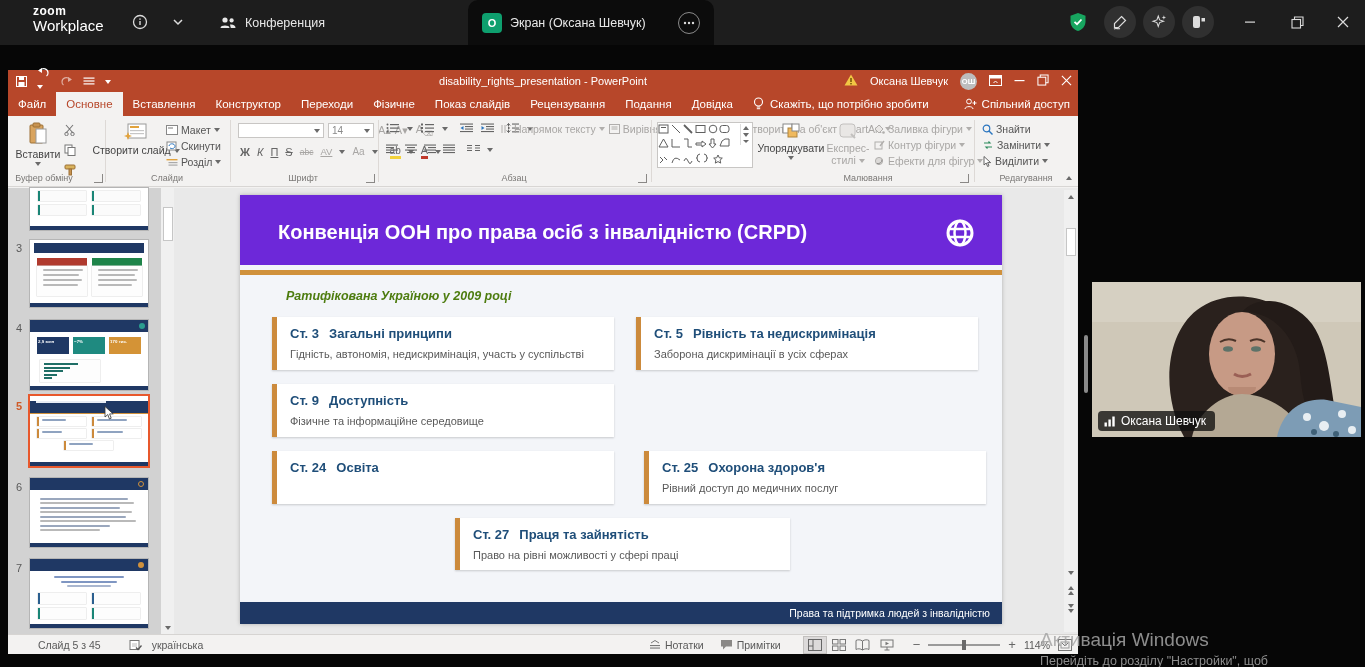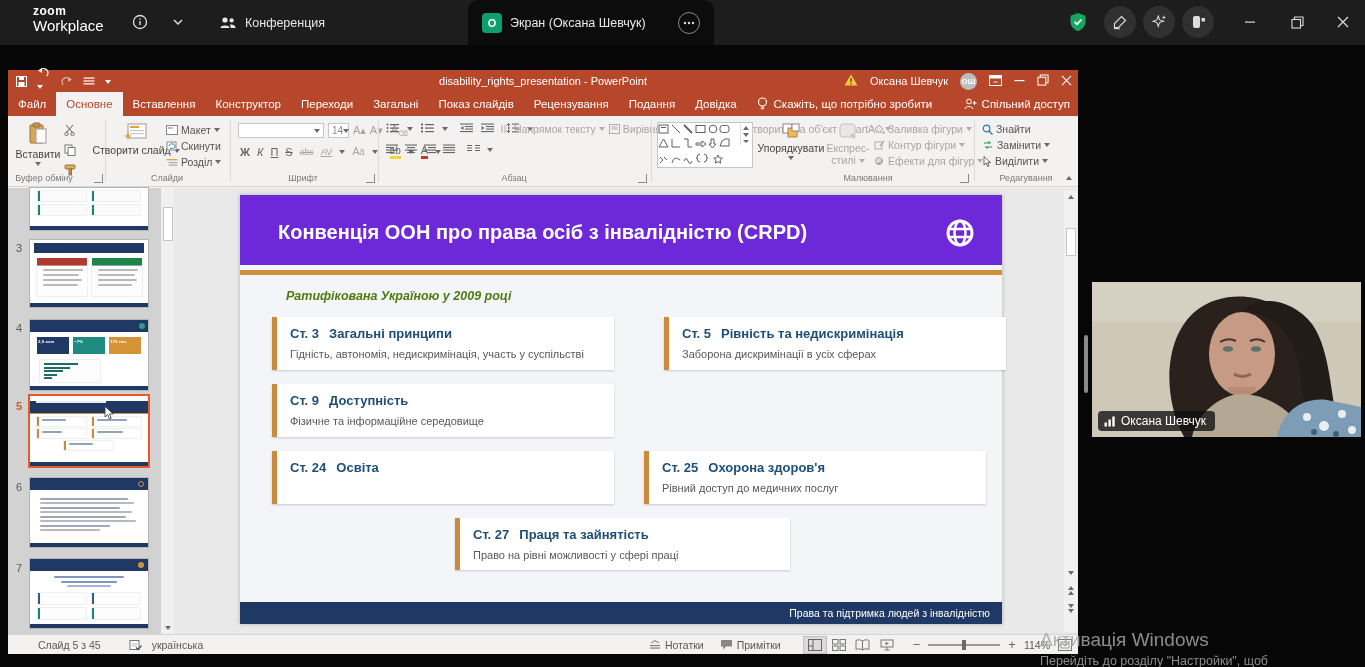--- a/index.html
+++ b/index.html
@@ -235,21 +235,21 @@
             </svg></span>
       </div>
     </div>
 
     <div id="ppt-menubar" class="abs">
       <span class="mtab">Файл</span>
       <span class="mtab active">Основне</span>
       <span class="mtab">Вставлення</span>
       <span class="mtab">Конструктор</span>
       <span class="mtab">Переходи</span>
-      <span class="mtab">Загальні</span>
+      <span class="mtab">Фізичне</span>
       <span class="mtab">Показ слайдів</span>
       <span class="mtab">Рецензування</span>
       <span class="mtab">Подання</span>
       <span class="mtab">Довідка</span>
       <span class="tellme">
         <svg width="11" height="14" viewBox="0 0 11 14">
             <circle cx="5.5" cy="5" r="4" fill="none" stroke="#fff" stroke-width="1.1"></circle>
             <rect x="3.8" y="9.5" width="3.4" height="1" fill="#fff"></rect>
             <rect x="3.8" y="11.2" width="3.4" height="1" fill="#fff"></rect>
           </svg>
@@ -332,21 +332,21 @@
           </span>
       </div>
       <div class="grp-label" style="left:98px; width:122px;">Слайди</div>
       <div class="vsep" style="left:222px;"></div>
 
       <div class="abs" style="left:230px; top:7px; display:flex; gap:4px; align-items:center;">
         <span class="combo" style="width:86px;">
             <span></span>
             <span class="caret"></span>
           </span>
-        <span class="combo" style="width:21px;">
+        <span class="combo" style="width:46px;">
             <span>14</span>
             <span class="caret"></span>
           </span>
         <span class="fbtn disabled">A▴</span>
         <span class="fbtn disabled">A▾</span>
         <span class="fbtn disabled" style="margin-left:4px;">A<sub style="font-size:7px;">⌫</sub></span>
       </div>
       <div class="abs" style="left:232px; top:28px; display:flex; gap:7px; align-items:center;">
         <span class="fbtn" style="font-weight:bold;">Ж</span>
         <span class="fbtn" style="font-style:italic;">К</span>
@@ -712,21 +712,21 @@
               <line x1="4" y1="20" x2="28" y2="20" stroke="#fff" stroke-width="2.5"></line>
             </svg>
           </div>
           <div id="slide-accent"></div>
           <div id="slide-subtitle">Ратифікована Україною у 2009 році</div>
 
           <div class="card" style="left:32px; top:122px;">
             <div class="crow"><span class="art">Ст. 3</span><span>Загальні принципи</span></div>
             <div class="cdesc">Гідність, автономія, недискримінація, участь у суспільстві</div>
           </div>
-          <div class="card" style="left:424px; top:122px;">
+          <div class="card" style="left:396px; top:122px;">
             <div class="crow"><span class="art">Ст. 5</span><span>Рівність та недискримінація</span></div>
             <div class="cdesc">Заборона дискримінації в усіх сферах</div>
           </div>
           <div class="card" style="left:32px; top:189px;">
             <div class="crow"><span class="art">Ст. 9</span><span>Доступність</span></div>
             <div class="cdesc">Фізичне та інформаційне середовище</div>
           </div>
           <div class="card" style="left:32px; top:256px;">
             <div class="crow"><span class="art">Ст. 24</span><span>Освіта</span></div>
           </div>

